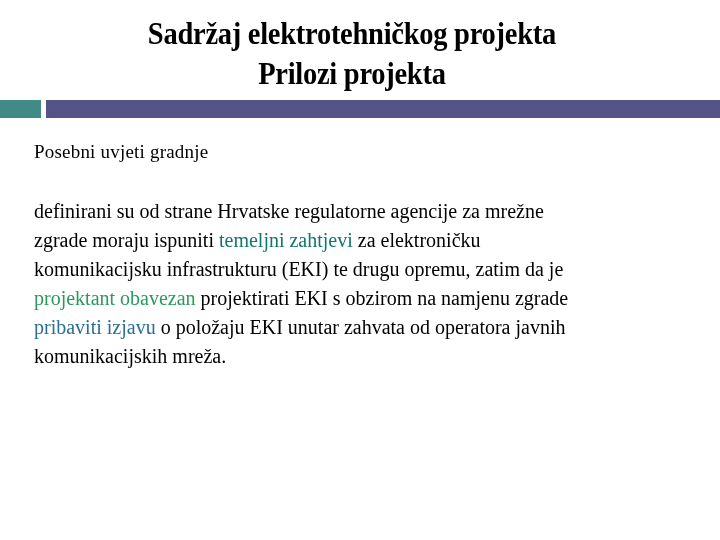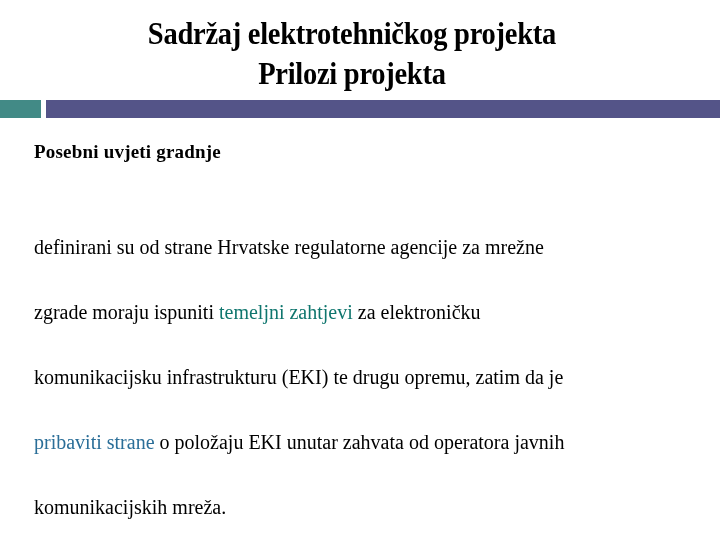--- a/index.html
+++ b/index.html
@@ -44,52 +44,52 @@
       left: 46px;
       top: 100px;
       width: 674px;
       height: 18px;
     }
     .section-heading {
       position: absolute;
       left: 34px;
       top: 140px;
       font-family: "Liberation Serif", serif;
-      font-weight: bold;
+      font-weight: normal;
       font-size: 19px;
       line-height: 24px;
       letter-spacing: 0.2px;
     }
     .body-text {
       position: absolute;
       left: 34px;
       top: 197px;
       width: 680px;
       font-family: "Liberation Serif", serif;
       font-size: 20px;
       line-height: 29px;
     }
     .body-text .line {
       display: block;
       white-space: nowrap;
-      margin-top: 36px;
     }
   </style>
 </head>
 <body>
 
 <div class="slide-title">
   <span class="line">Sadržaj elektrotehničkog projekta</span>
   <span class="line">Prilozi projekta</span>
 </div>
 
 <div class="accent-square" style="background: rgb(66, 138, 134);"></div>
 <div class="accent-bar" style="background: rgb(84, 84, 136);"></div>
 
 <div class="section-heading">Posebni uvjeti gradnje</div>
 
 <div class="body-text" id="body-text">
     <span class="line"><span>definirani su od strane Hrvatske regulatorne agencije za mrežne</span></span>
     <span class="line"><span>zgrade moraju ispuniti </span><span style="color: #0f766e;">temeljni zahtjevi</span><span> za elektroničku</span></span>
     <span class="line"><span>komunikacijsku infrastrukturu (EKI) te drugu opremu, zatim da je</span></span>
-    <span class="line"><span style="color: rgb(42, 110, 152);">pribaviti strane</span><span> o položaju EKI unutar zahvata od operatora javnih</span></span>
+    <span class="line"><span style="color: rgb(42, 154, 92);">projektant obavezan</span><span> projektirati EKI s obzirom na namjenu zgrade</span></span>
+    <span class="line"><span style="color: rgb(42, 110, 152);">pribaviti izjavu</span><span> o položaju EKI unutar zahvata od operatora javnih</span></span>
     <span class="line"><span>komunikacijskih mreža.</span></span>
   </div>
 
 </body></html>

